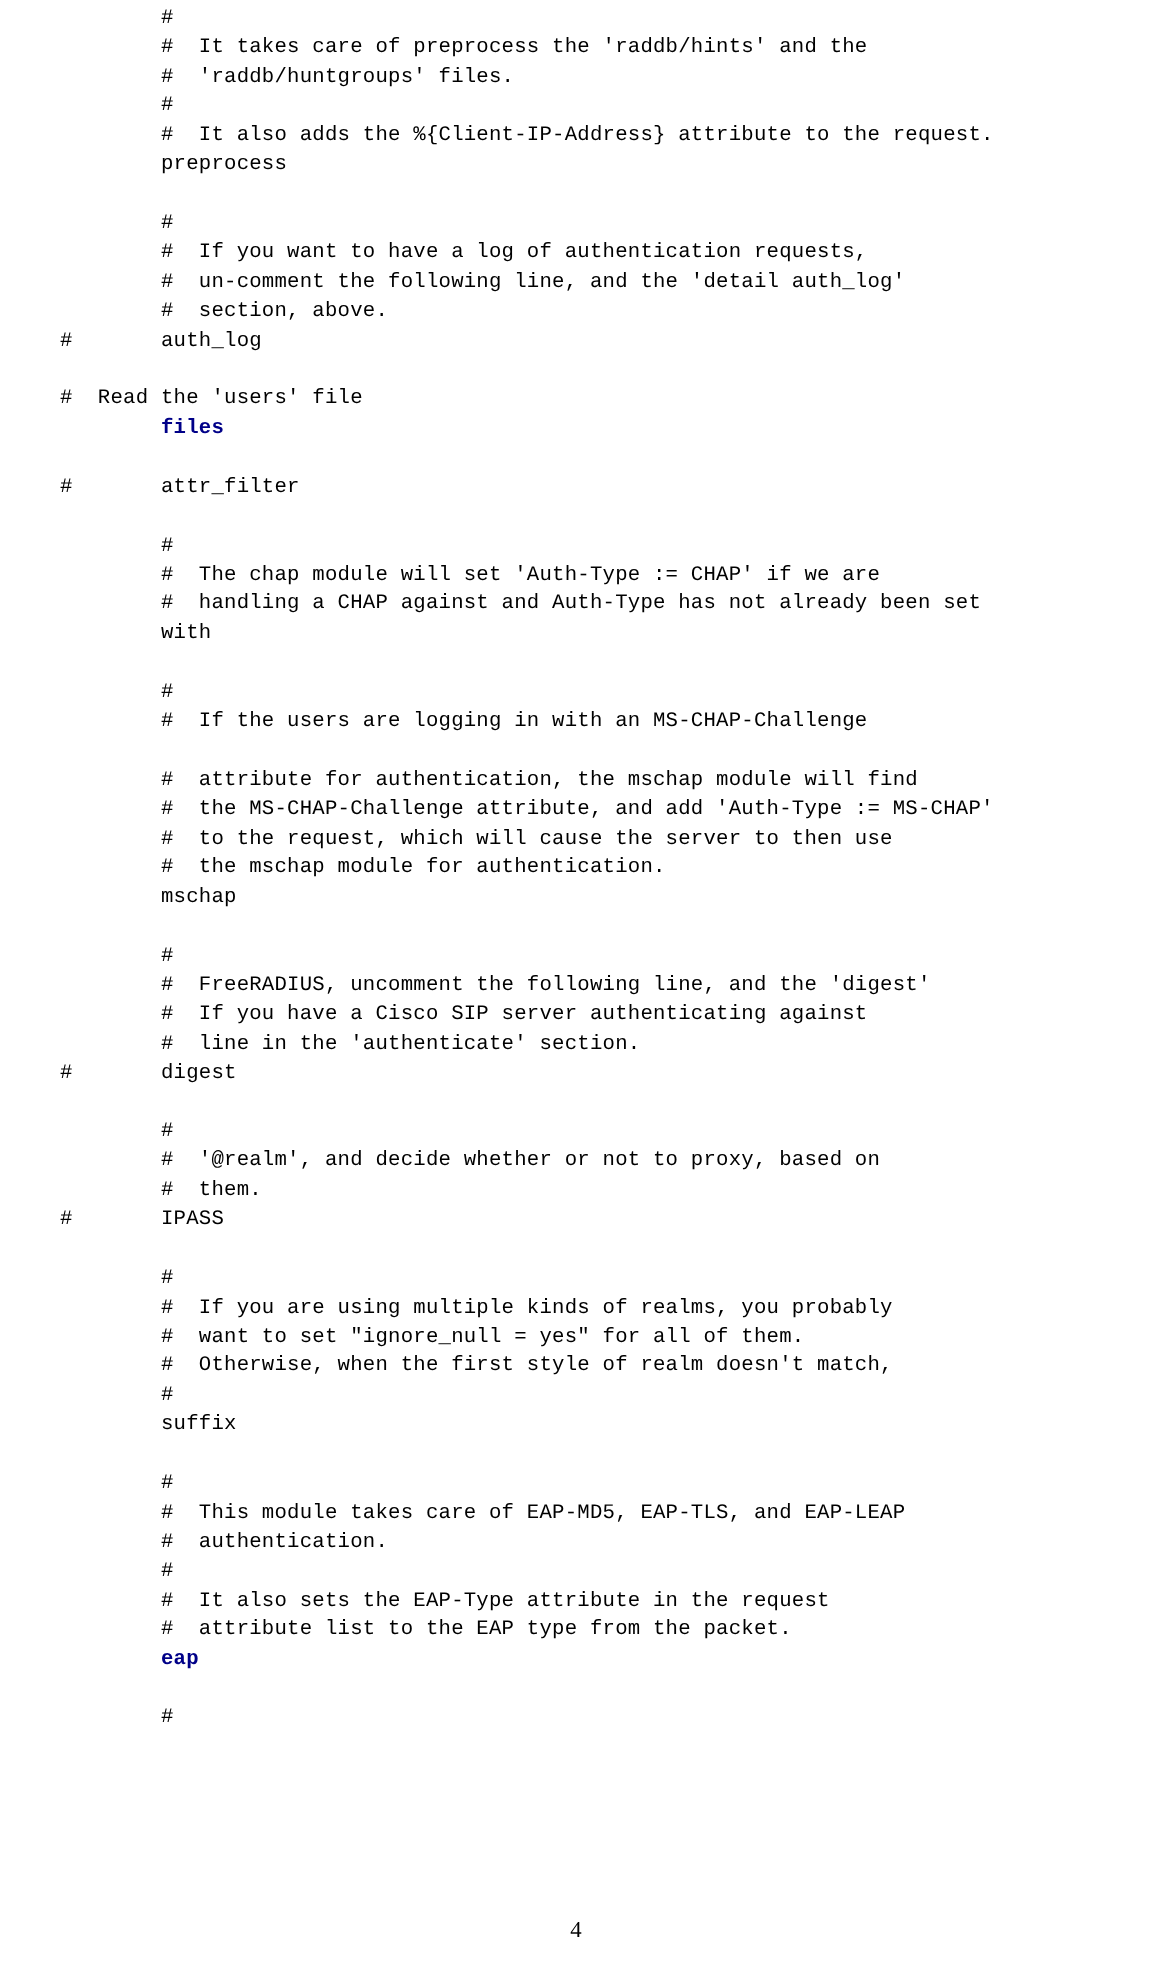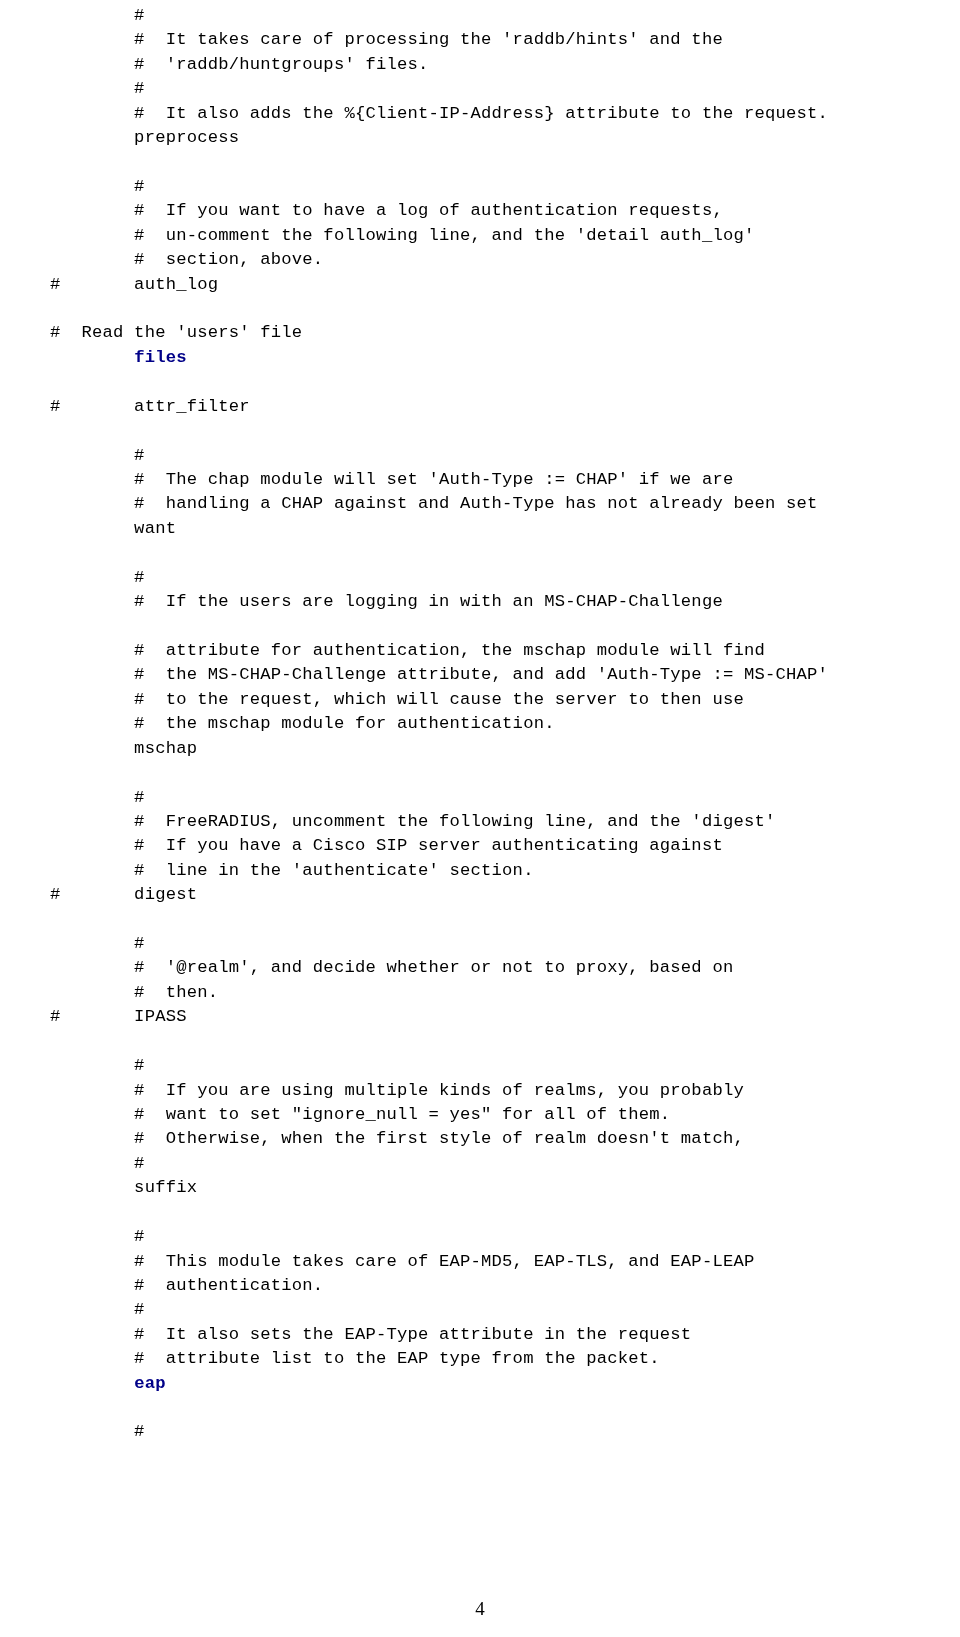--- a/index.html
+++ b/index.html
@@ -39,60 +39,60 @@
     font-family: "Times New Roman", Times, serif;
     font-size: 19px;
   }
 </style>
 </head>
 <body>
 
 <div class="page">
   <div id="content">
       <div class="line">        #</div>
-      <div class="line">        #  It takes care of processing the 'raddb/hints' and the</div>
+      <div class="line">        #  It takes care of preprocess the 'raddb/hints' and the</div>
       <div class="line">        #  'raddb/huntgroups' files.</div>
       <div class="line">        #</div>
       <div class="line">        #  It also adds the %{Client-IP-Address} attribute to the request.</div>
       <div class="line">        preprocess</div>
       <div class="line">        </div>
       <div class="line">        #</div>
       <div class="line">        #  If you want to have a log of authentication requests,</div>
       <div class="line">        #  un-comment the following line, and the 'detail auth_log'</div>
       <div class="line">        #  section, above.</div>
       <div class="line">#       auth_log</div>
       <div class="line">&nbsp;</div>
       <div class="line">#  Read the 'users' file</div>
       <div class="line">        <span class="bold">files</span></div>
       <div class="line">&nbsp;</div>
       <div class="line">#       attr_filter</div>
       <div class="line">&nbsp;</div>
       <div class="line">        #</div>
       <div class="line">        #  The chap module will set 'Auth-Type := CHAP' if we are</div>
       <div class="line">        #  handling a CHAP against and Auth-Type has not already been set</div>
-      <div class="line">        want</div>
+      <div class="line">        with</div>
       <div class="line">&nbsp;</div>
       <div class="line">        #</div>
       <div class="line">        #  If the users are logging in with an MS-CHAP-Challenge</div>
       <div class="line">&nbsp;</div>
       <div class="line">        #  attribute for authentication, the mschap module will find</div>
       <div class="line">        #  the MS-CHAP-Challenge attribute, and add 'Auth-Type := MS-CHAP'</div>
       <div class="line">        #  to the request, which will cause the server to then use</div>
       <div class="line">        #  the mschap module for authentication.</div>
       <div class="line">        mschap</div>
       <div class="line">&nbsp;</div>
       <div class="line">        #</div>
       <div class="line">        #  FreeRADIUS, uncomment the following line, and the 'digest'</div>
       <div class="line">        #  If you have a Cisco SIP server authenticating against</div>
       <div class="line">        #  line in the 'authenticate' section.</div>
       <div class="line">#       digest</div>
       <div class="line">&nbsp;</div>
       <div class="line">        #</div>
       <div class="line">        #  '@realm', and decide whether or not to proxy, based on</div>
-      <div class="line">        #  then.</div>
+      <div class="line">        #  them.</div>
       <div class="line">#       IPASS</div>
       <div class="line">&nbsp;</div>
       <div class="line">        #</div>
       <div class="line">        #  If you are using multiple kinds of realms, you probably</div>
       <div class="line">        #  want to set "ignore_null = yes" for all of them.</div>
       <div class="line">        #  Otherwise, when the first style of realm doesn't match,</div>
       <div class="line">        #</div>
       <div class="line">        suffix</div>
       <div class="line">&nbsp;</div>
       <div class="line">        #</div>

